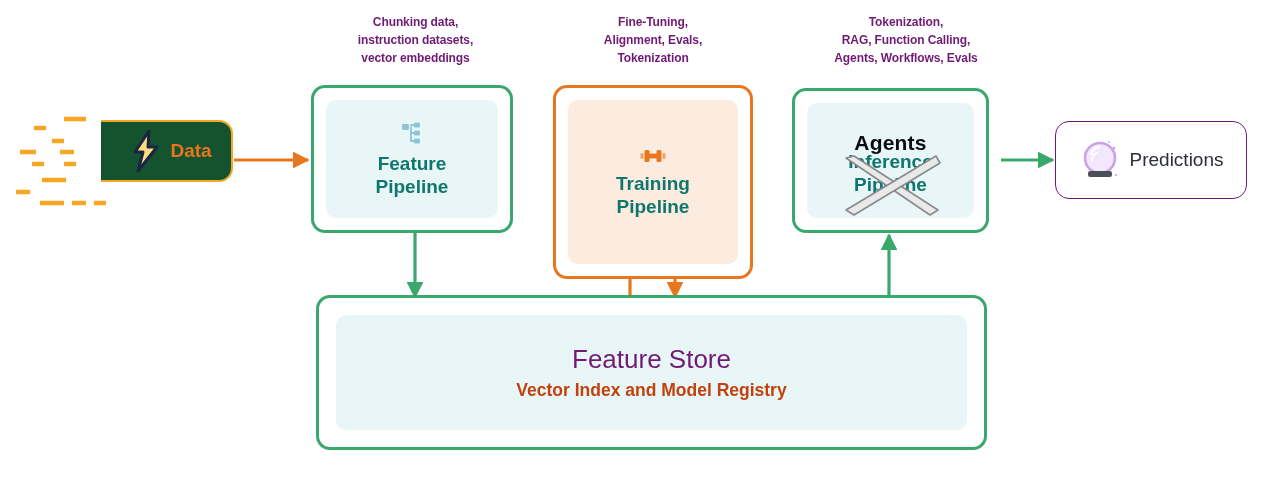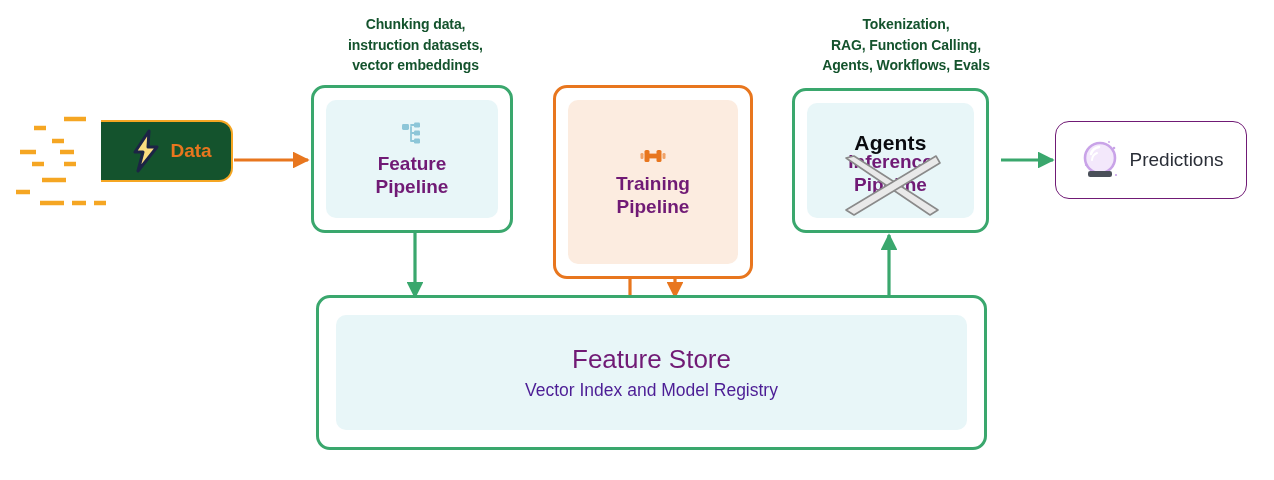--- a/index.html
+++ b/index.html
@@ -26,22 +26,22 @@
     left: 0; top: 0;
     width: 1274px;
     height: 480px;
     pointer-events: none;
   }
 
   
   .stage-caption {
     position: absolute;
     text-align: center;
-    color: #14532d;
-    font-size: 14px;
+    color: #701a75;
+    font-size: 12px;
     font-weight: bold;
     line-height: 1.48;
     letter-spacing: -0.1px;
   }
 
   
   .card {
     position: absolute;
     box-sizing: border-box;
     border-radius: 14px;
@@ -60,21 +60,21 @@
     flex-direction: column;
     align-items: center;
     justify-content: center;
   }
   .inner-panel.blue  { background: #e8f6f8; }
   .inner-panel.peach { background: #fcece0; }
 
   .node-title {
     font-size: 19px;
     font-weight: bold;
-    color: #701a75;
+    color: #0f766e;
     text-align: center;
     line-height: 1.18;
     white-space: pre-line;
   }
 
   .node-icon {
     margin-bottom: 7px;
     line-height: 0;
   }
 
@@ -134,22 +134,22 @@
     justify-content: center;
   }
   #feature-store-title {
     font-size: 26px;
     color: #701a75;
     font-weight: normal;
     line-height: 1.2;
   }
   #feature-store-subtitle {
     font-size: 17.5px;
-    color: #4c1d95;
-    font-weight: normal;
+    color: #c2410c;
+    font-weight: bold;
     margin-top: 5px;
   }
 
   
   .overlay-agents {
     position: absolute;
     left: 0;
     right: 0;
     top: 28px;
     text-align: center;
@@ -225,20 +225,23 @@
         <path d="M23 3 L9 24 L17 24 L12 43 L31 19 L22 19 Z" fill="#fbdc7f" stroke="#1c2445" stroke-width="3" stroke-linejoin="round"></path>
       </svg>
     </span>
     <span id="data-label">Data</span>
   </div>
 
   <div class="stage-caption" style="left:308px; top:14px; width:215px; white-space:pre-line;">Chunking data,
 instruction datasets,
 vector embeddings</div>
 
+  <div class="stage-caption" style="left:553px; top:14px; width:200px; white-space:pre-line;">Fine-Tuning,
+Alignment, Evals,
+Tokenization</div>
 
   <div class="stage-caption" style="left:775px; top:14px; width:262px; white-space:pre-line;">Tokenization,
 RAG, Function Calling,
 Agents, Workflows, Evals</div>
 
   <div class="card green" style="left:311px; top:85px; width:202px; height:148px;">
     <div class="inner-panel blue">
       <span class="node-icon">
         <svg width="26" height="26" viewBox="0 0 26 26">
           <rect x="3" y="4" width="7" height="6" rx="1.4" fill="#8dc6d8"></rect>

